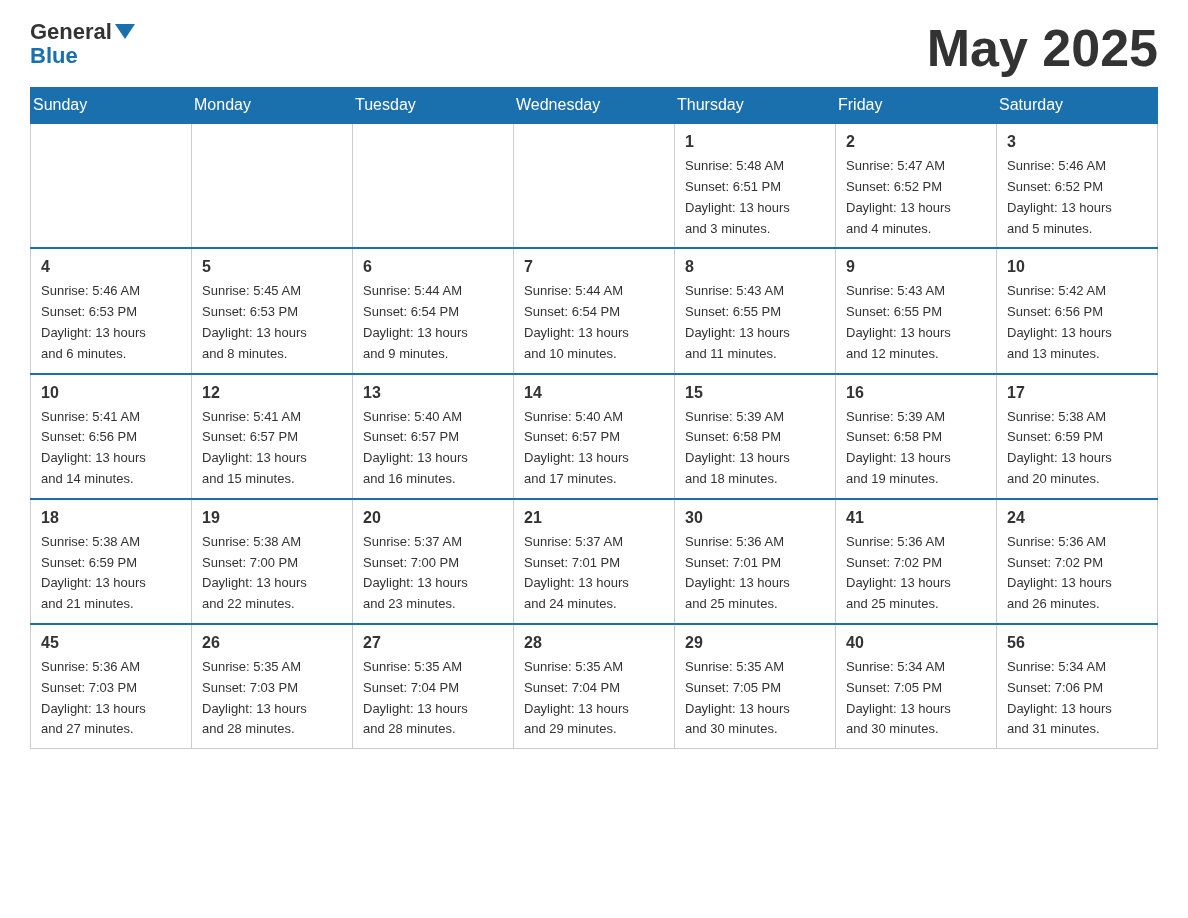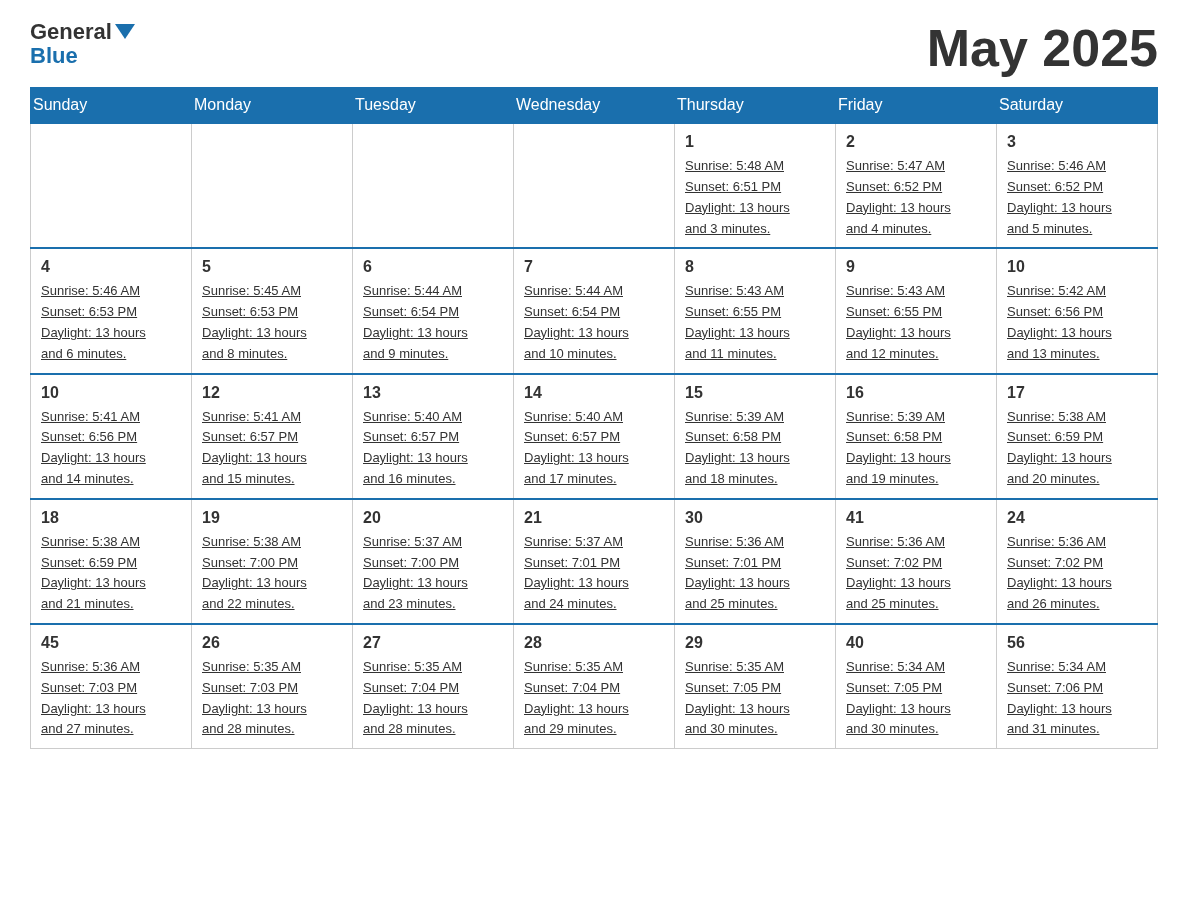--- a/index.html
+++ b/index.html
@@ -77,21 +77,20 @@
       font-size: 16px;
       font-weight: bold;
       color: #333;
       display: block;
       margin-bottom: 2px;
     }
     .day-info {
       font-size: 13px;
       color: #333;
       line-height: 1.6;
-      text-decoration: underline;
     }
     .empty-cell {
       background: #fff;
     }
     tr.week-row td {
       border-top: 2px solid #1a6fad;
     }
   </style>
 </head>
 <body>

